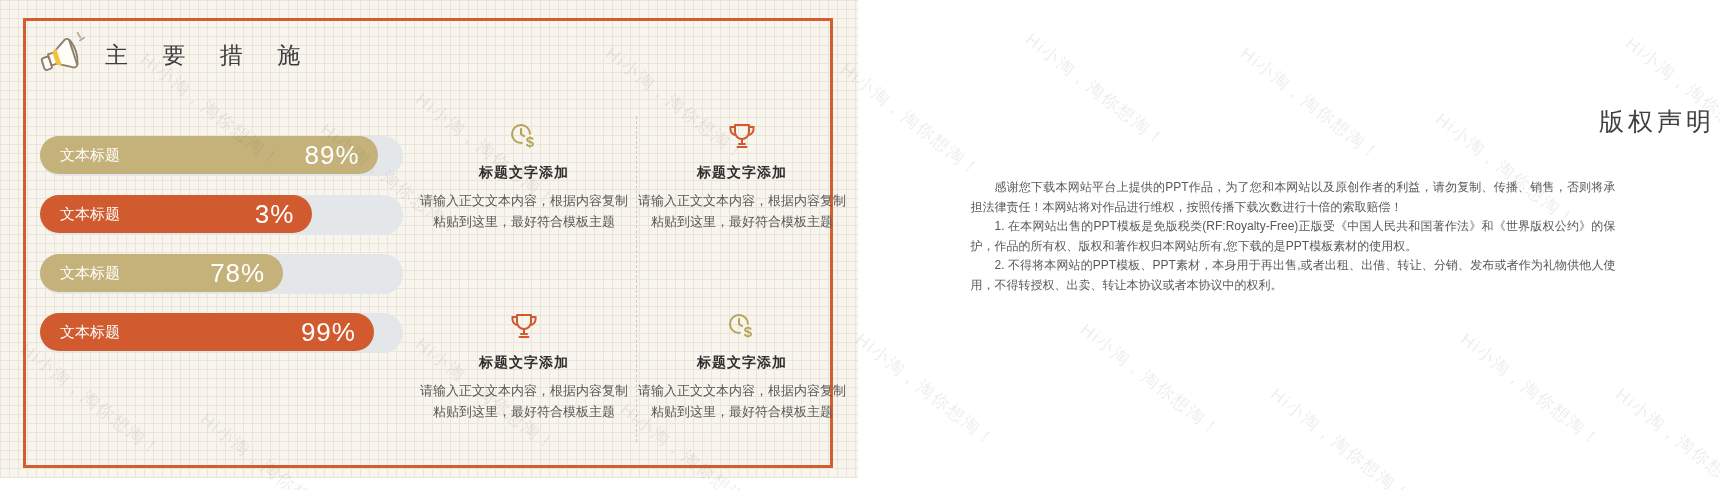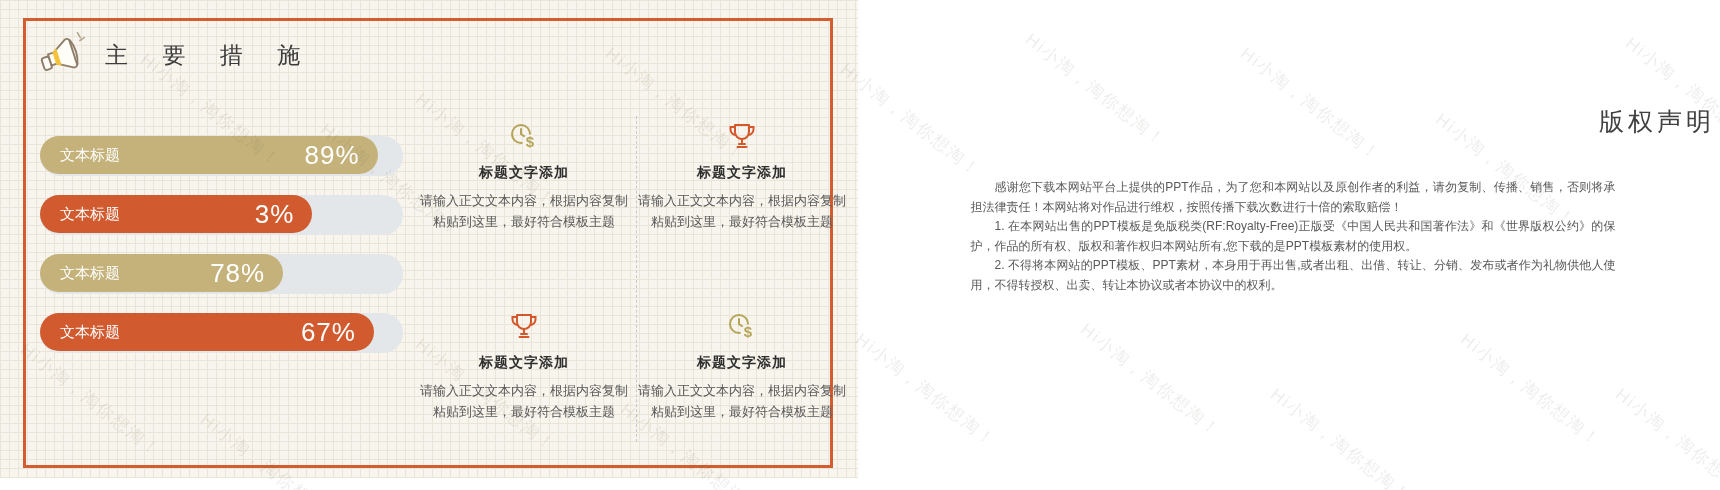--- a/index.html
+++ b/index.html
@@ -89,21 +89,21 @@
       </div>
       <div class="bar-row">
         <div class="bar-fill" style="background: rgb(196, 178, 122); width: 67%;">
           <span class="bar-label">文本标题</span>
           <span class="bar-value">78%</span>
         </div>
       </div>
       <div class="bar-row">
         <div class="bar-fill" style="background: rgb(209, 90, 47); width: 92%;">
           <span class="bar-label">文本标题</span>
-          <span class="bar-value">67%</span>
+          <span class="bar-value">99%</span>
         </div>
       </div>
     </div>
 
     <div class="vdash"></div>
     <div class="blocks">
       <div class="block">
         <div class="bicon">
             <svg viewBox="0 0 32 32" width="32" height="32">
               <circle cx="13" cy="13" r="9" fill="none" stroke="#b5a458" stroke-width="2"></circle>

